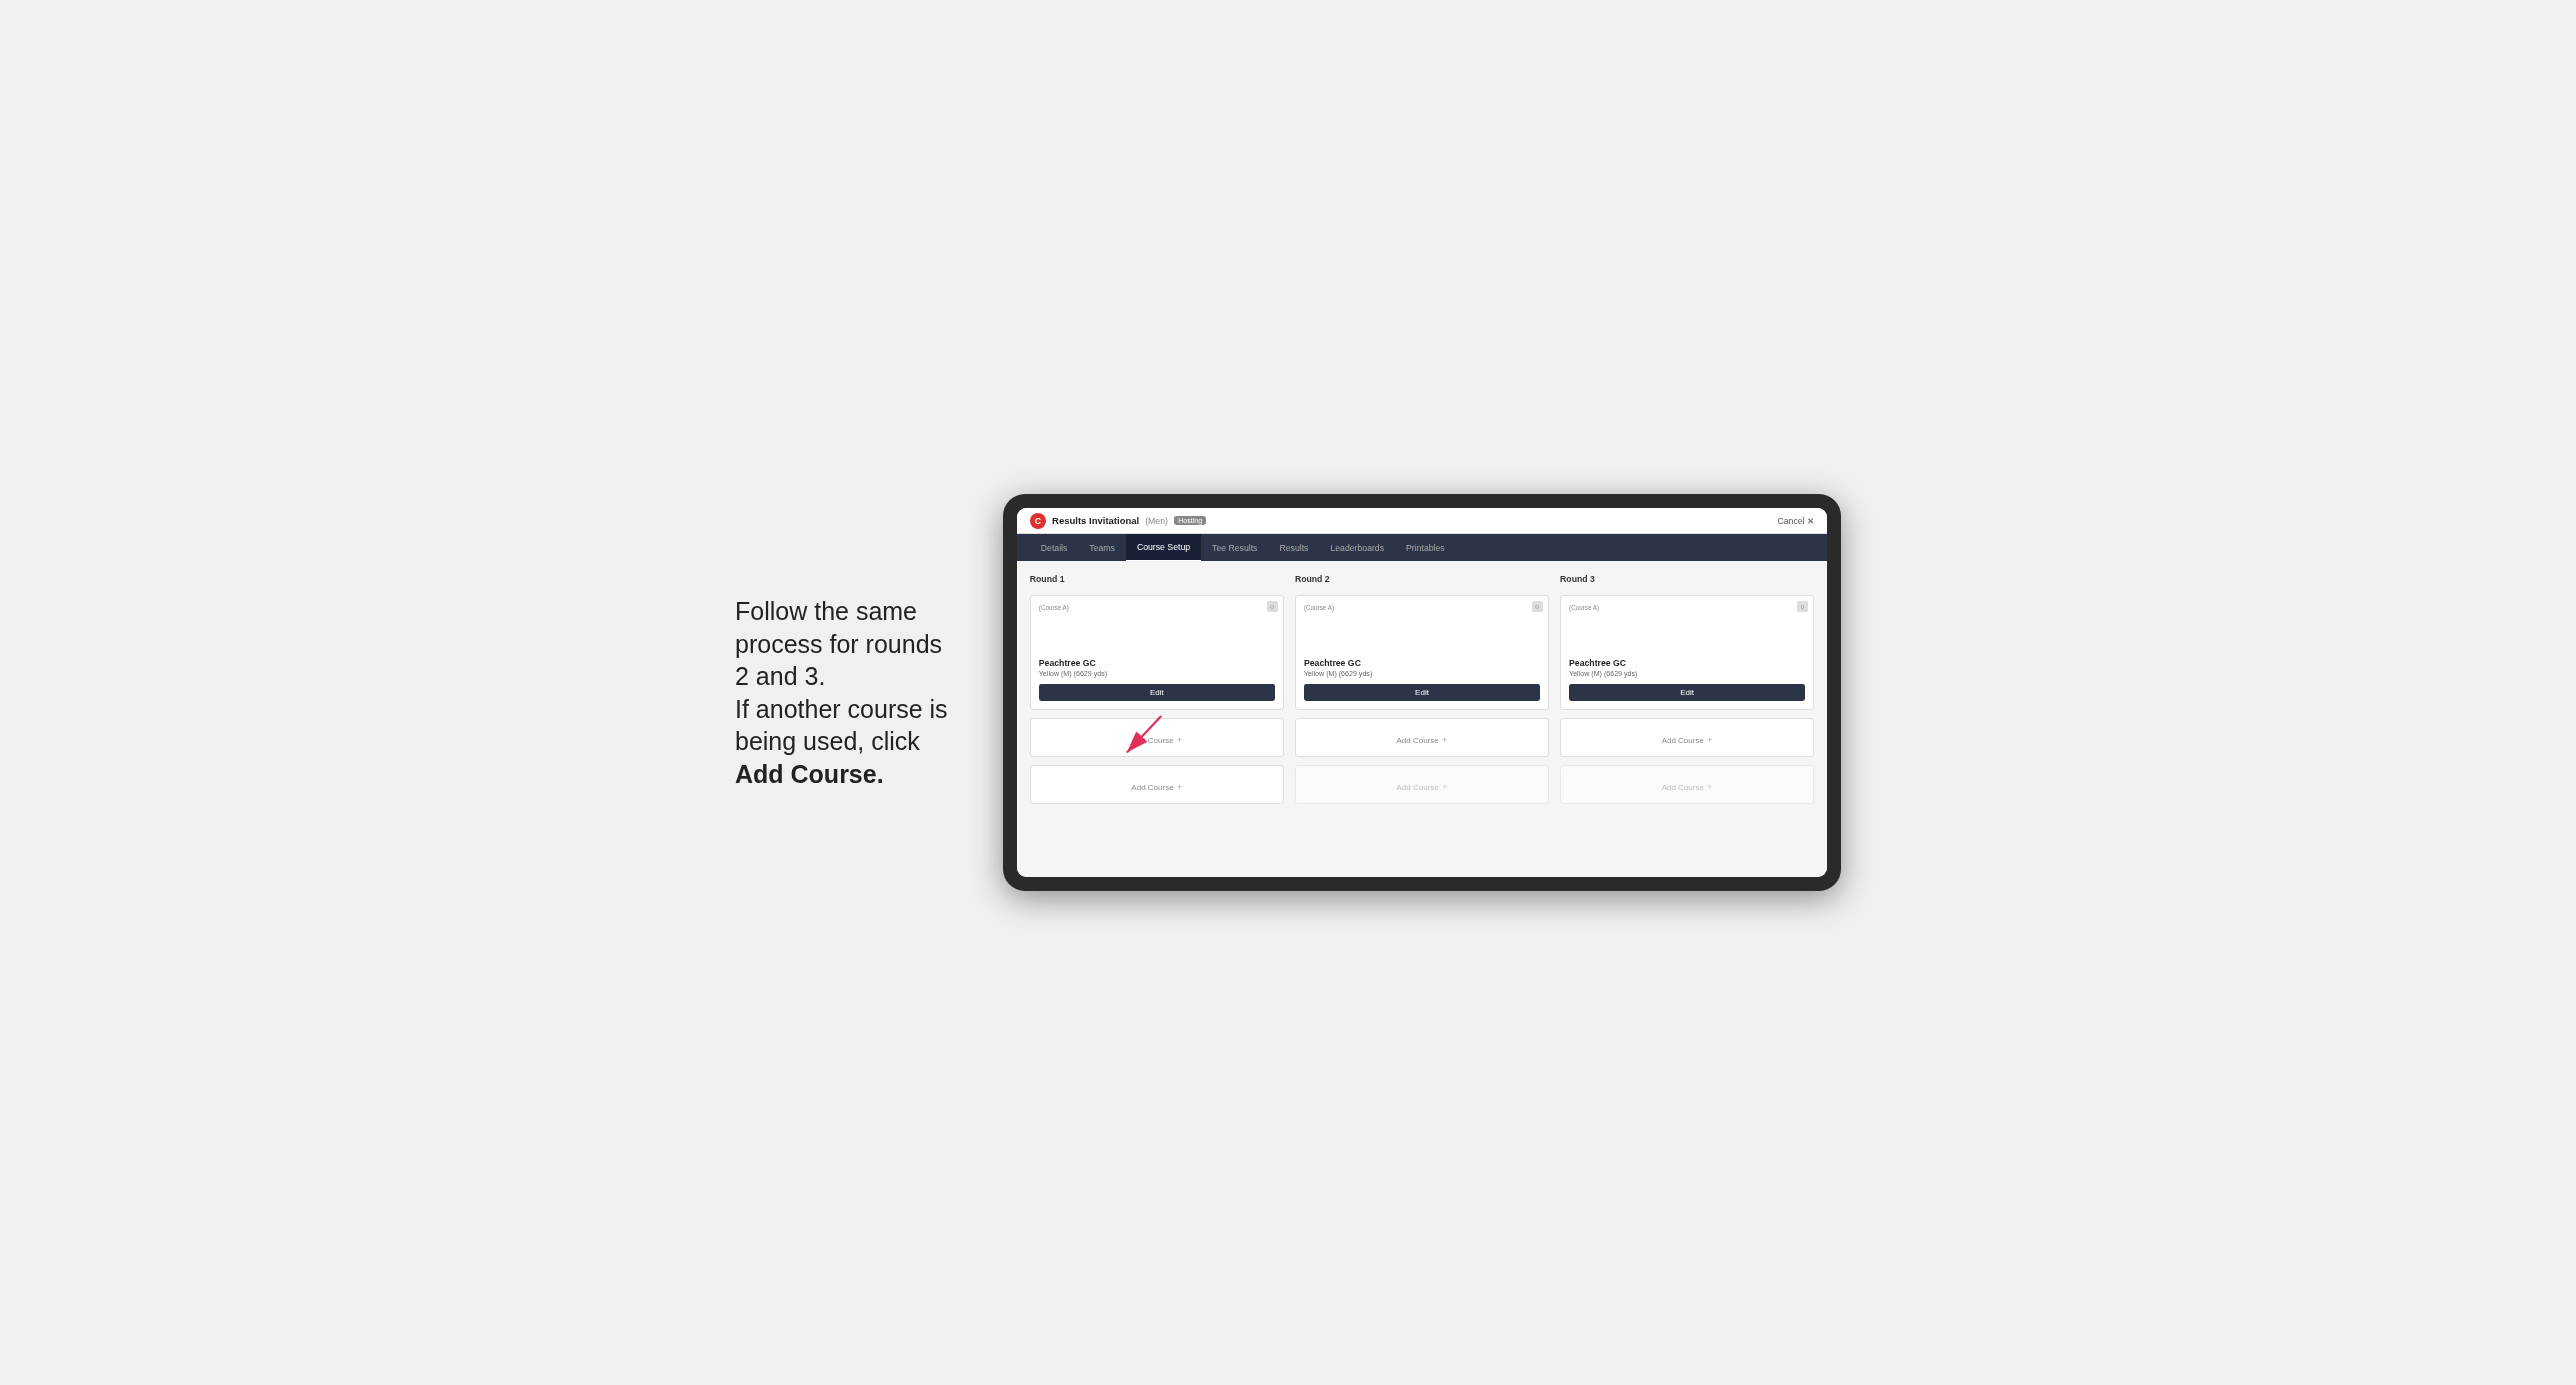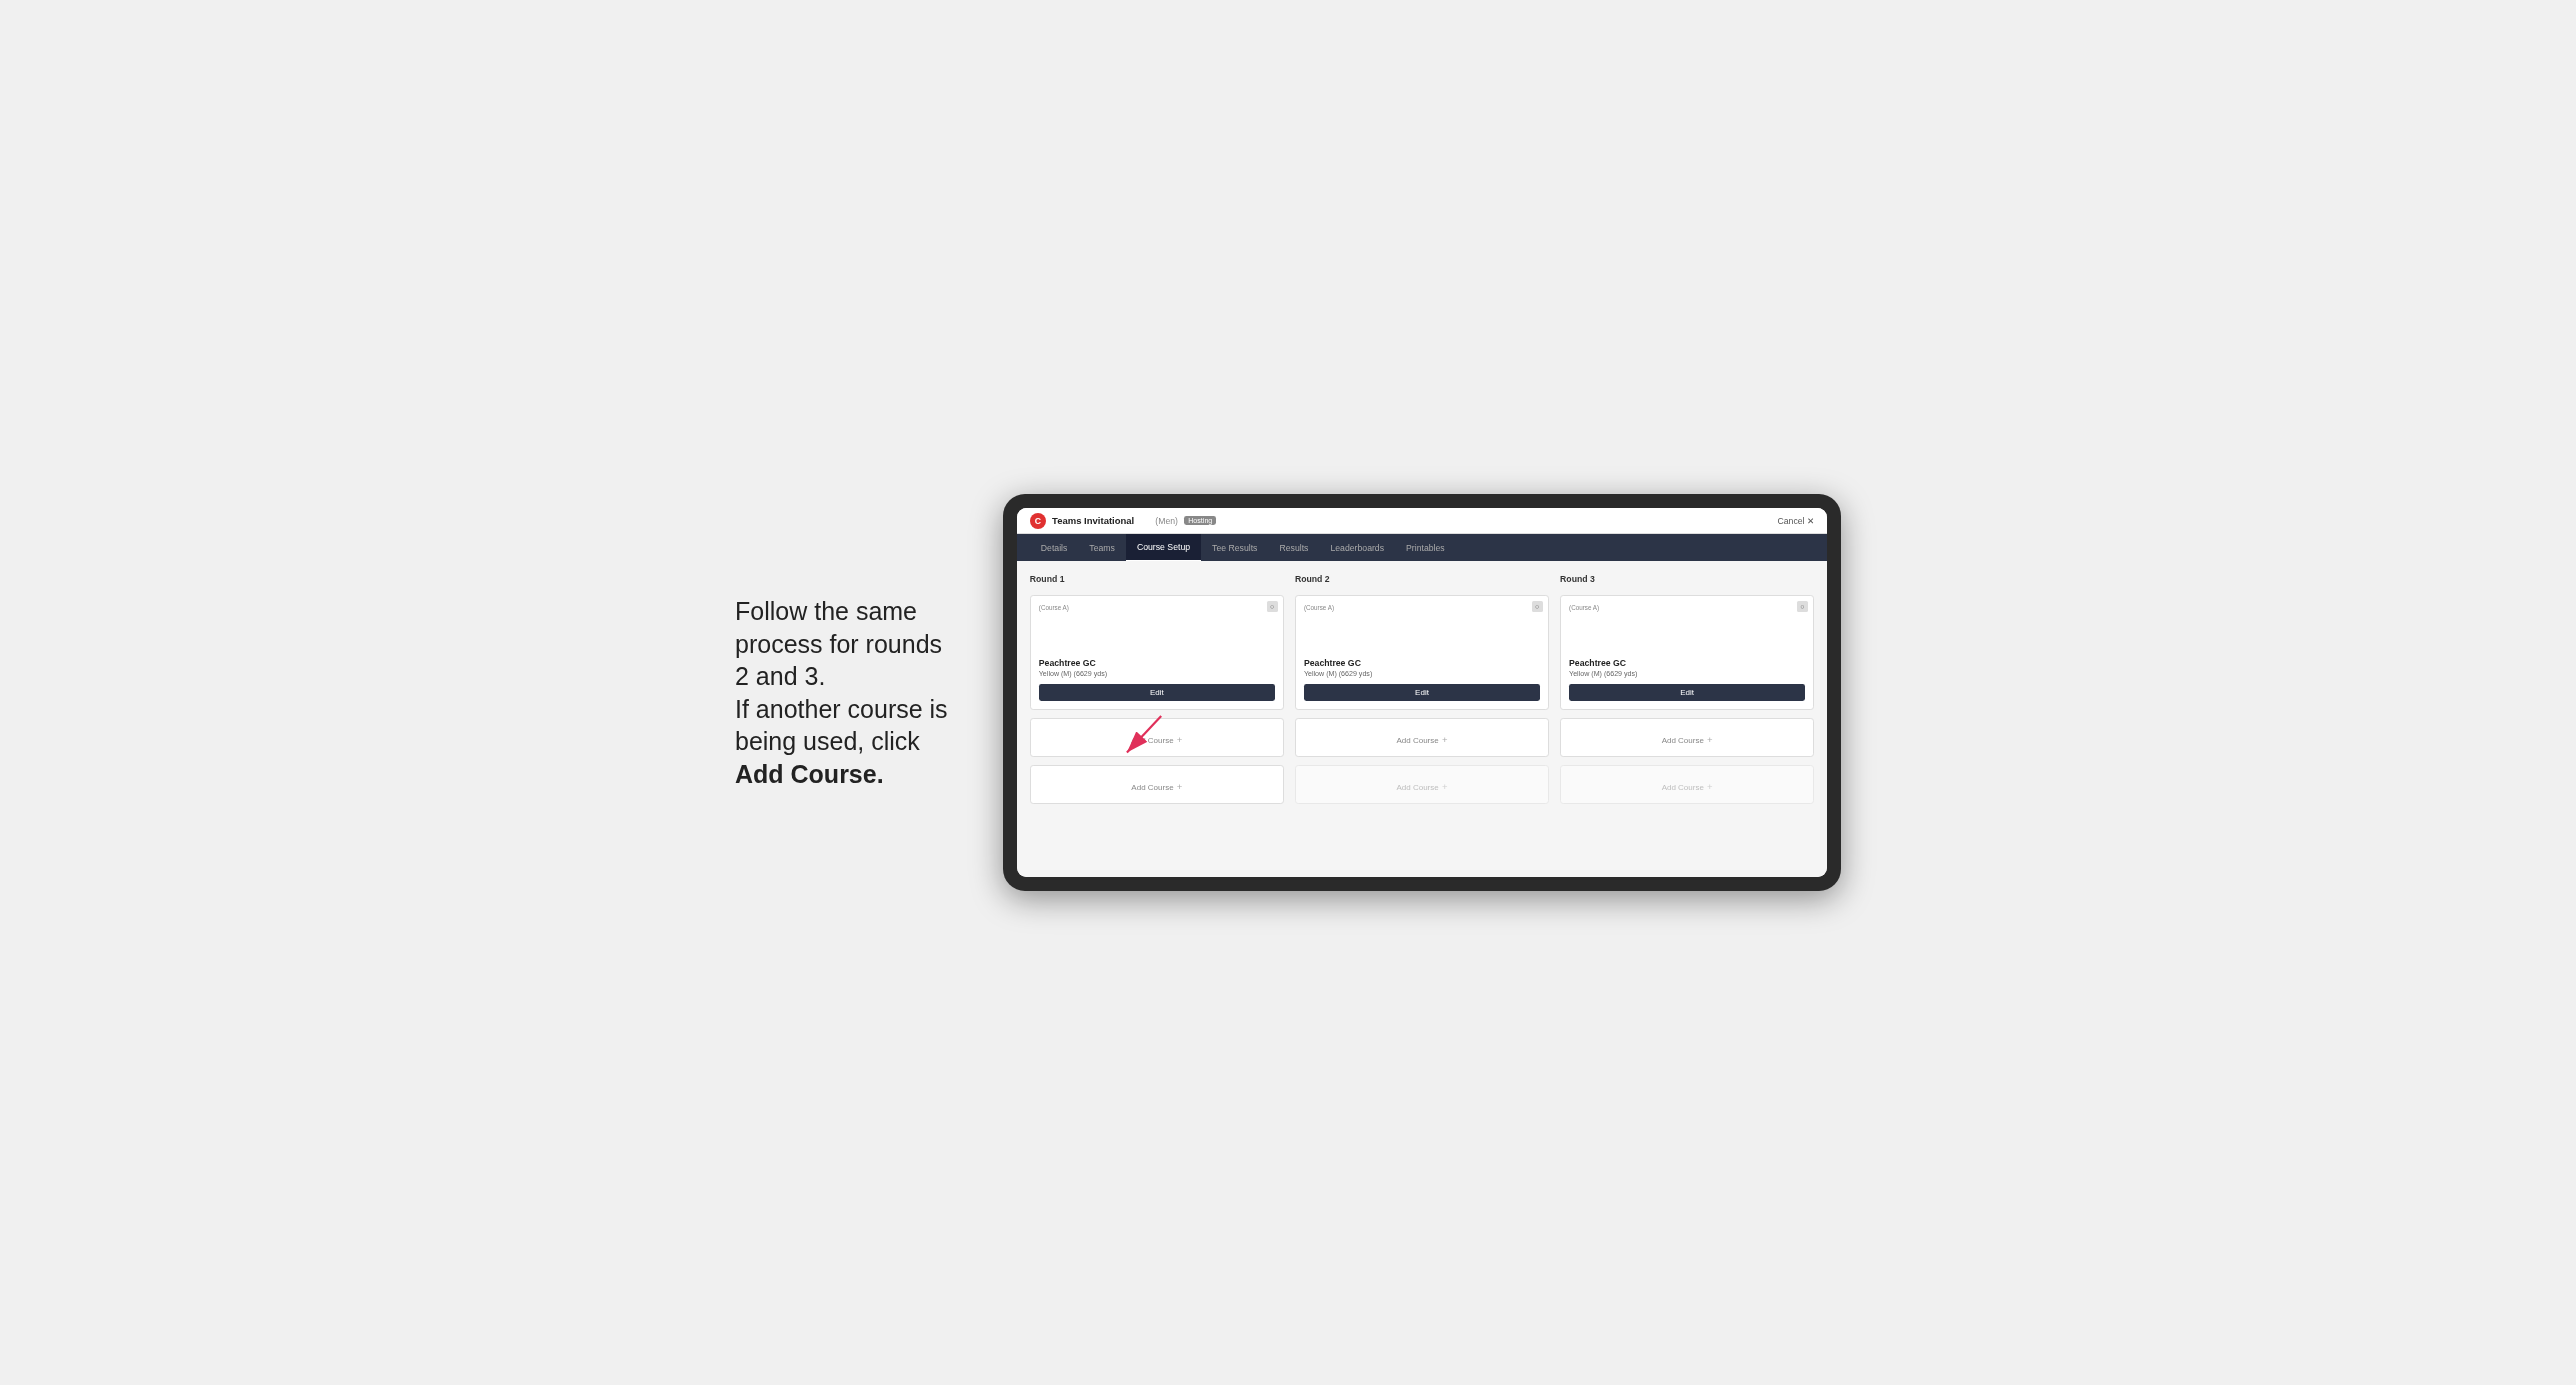--- a/index.html
+++ b/index.html
@@ -299,22 +299,22 @@
   </div>
 
   <div class="tablet-frame">
     <div class="tablet-screen">
 
 
       <div class="sub-header">
         <div class="clippd-icon">
           <span>C</span>
         </div>
-        <span class="tournament-title">Teams Invitational</span>
-        <span style="font-size:8.7px;color:#888;margin-left:21px;">(Men)</span>
+        <span class="tournament-title">Results Invitational</span>
+        <span style="font-size:8.7px;color:#888;margin-left:6px;">(Men)</span>
         <span class="hosting-badge">Hosting</span>
         <span class="cancel-btn">Cancel ✕</span>
       </div>
 
       <div class="tab-bar">
         <div class="tab-item">Details</div>
         <div class="tab-item">Teams</div>
         <div class="tab-item active">Course Setup</div>
         <div class="tab-item">Tee Results</div>
         <div class="tab-item">Results</div>

